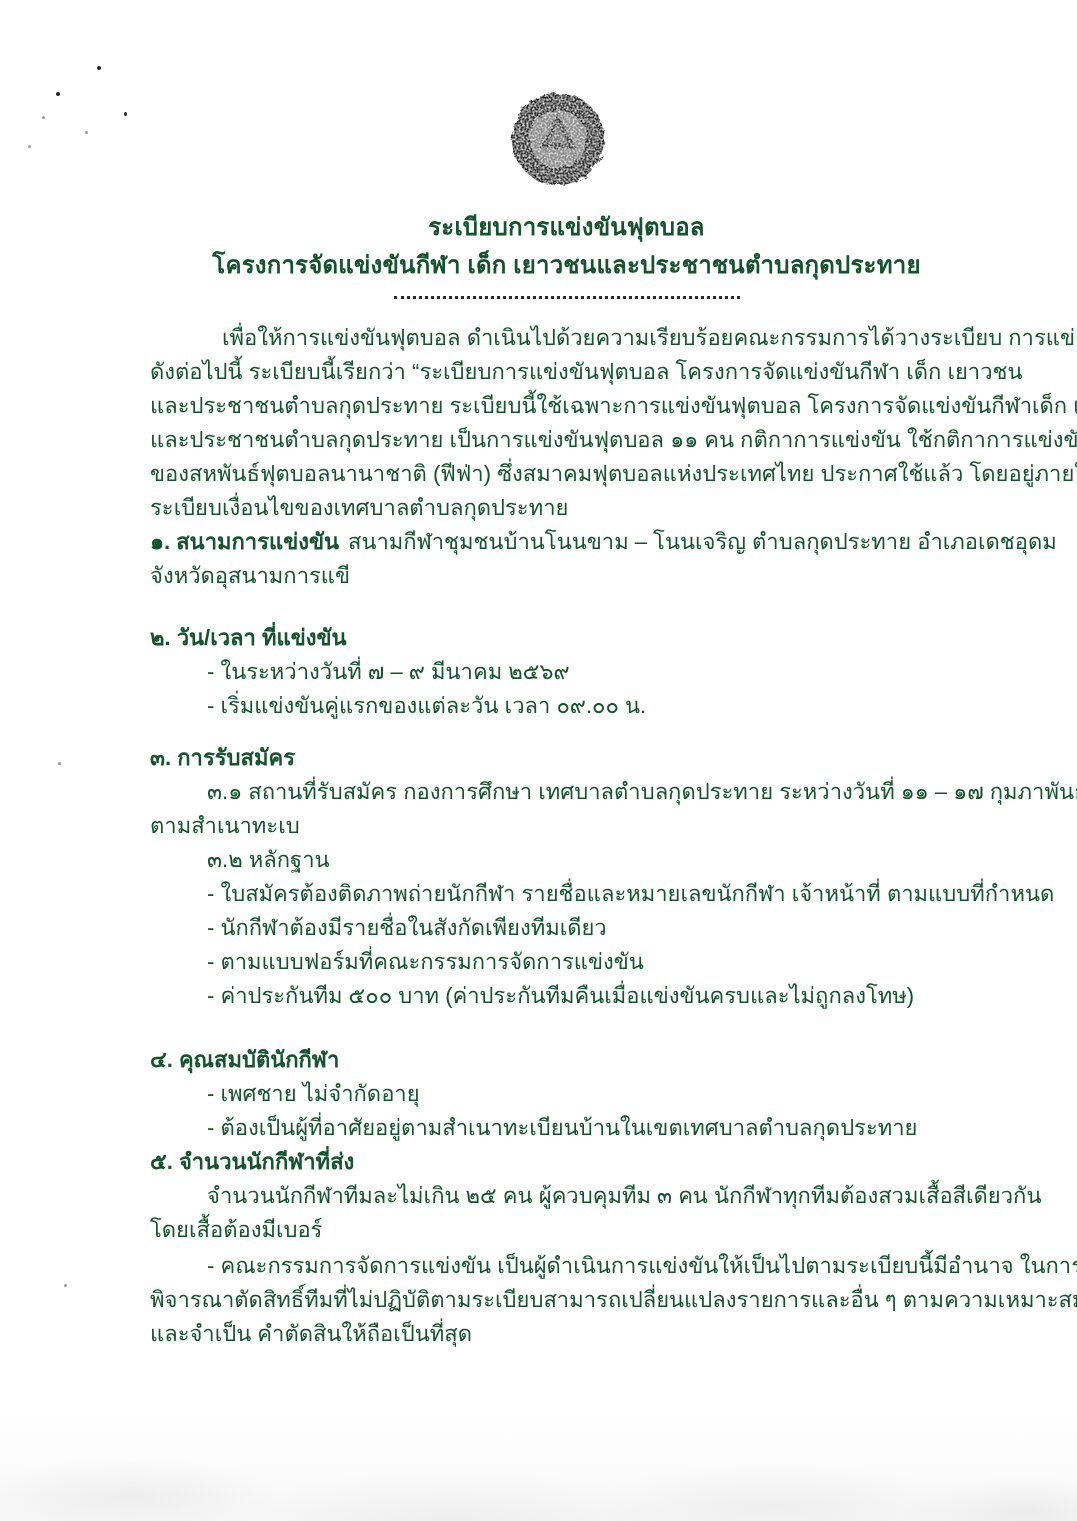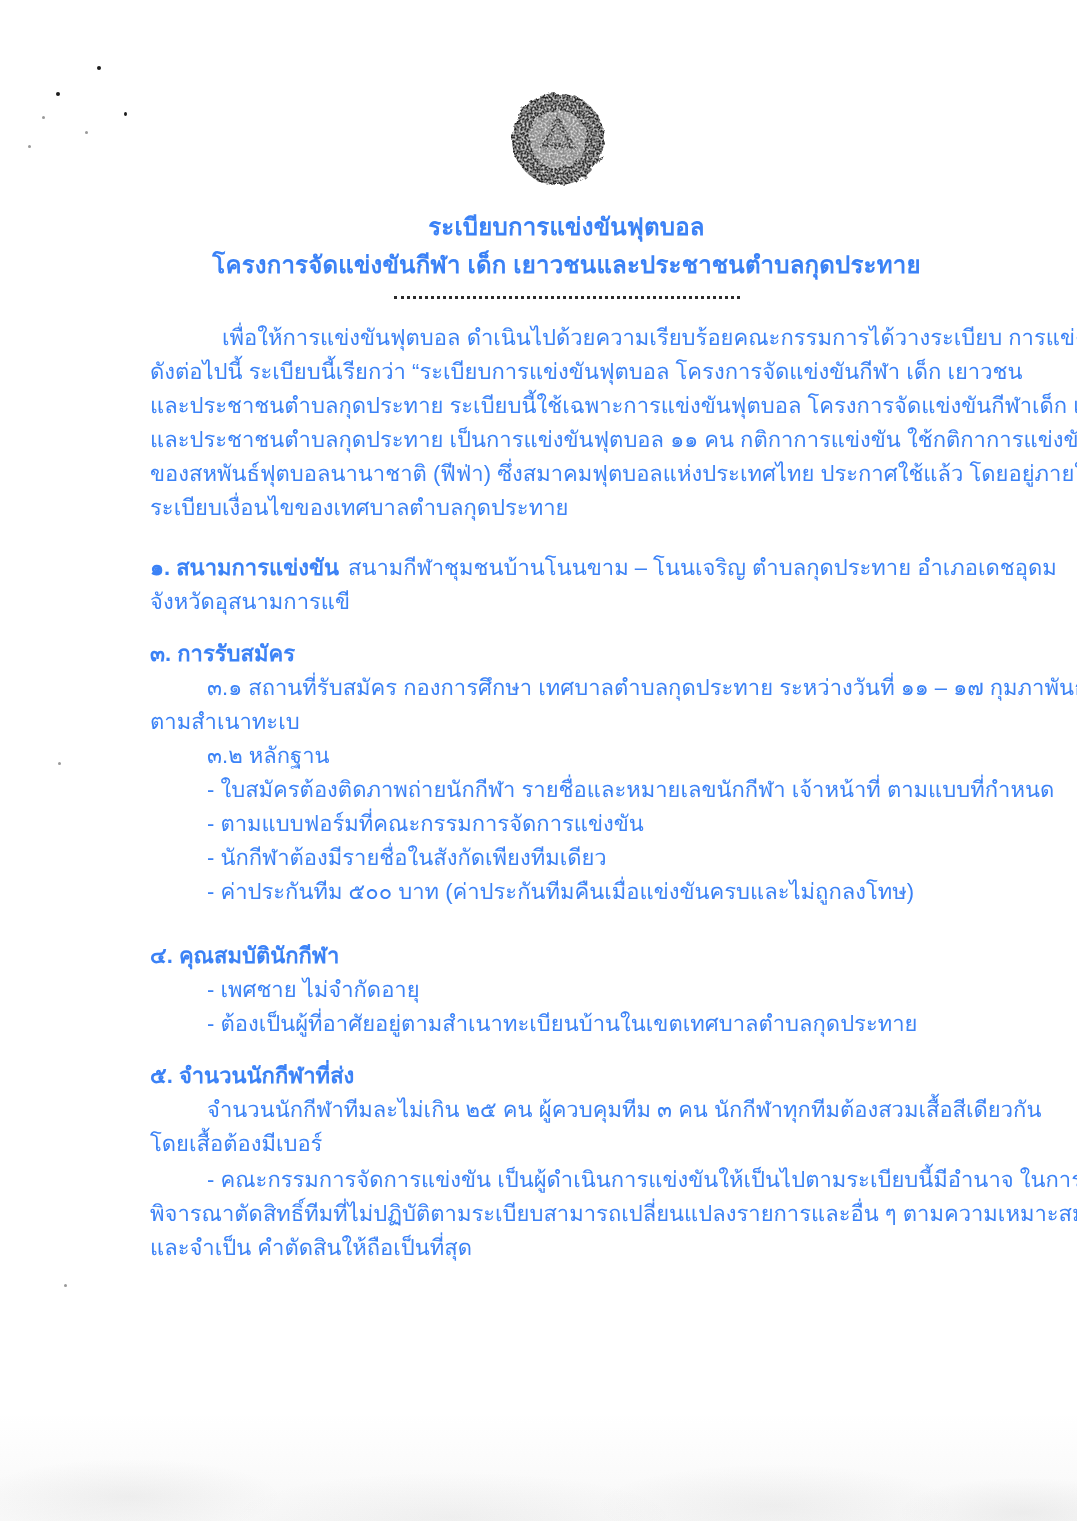--- a/index.html
+++ b/index.html
@@ -1,44 +1,44 @@
 <!DOCTYPE html>
 <html><head>
 <meta charset="utf-8">
 <style>
   html,body { margin:0; padding:0; background:#e9e9e9; }
   .page {
     position:relative;
     width:1077px; height:1521px;
     background:#ffffff;
     font-family:"Liberation Sans","DejaVu Sans",sans-serif;
-    color:#3b82f6;
+    color:#14532d;
     overflow:hidden;
   }
   .content { position:absolute; left:150px; top:0; width:833px; }
   .seal-wrap { position:absolute; left:505px; top:91px; width:106px; height:97px; }
   .title { text-align:center; font-weight:700; font-size:24px; line-height:38px; letter-spacing:0.2px; }
   .title-block { margin-top:208px; } 
   .dots-rule {
     width:346px; height:0;
     margin:12px auto 0 auto;
     border-bottom:3.4px dotted #2b2b2b;
   }
   .line { font-size:22px; line-height:34px; white-space:nowrap; }
   .intro { margin-top:22px; }
   .ind-first { padding-left:72px; }
   .ind-tab  { padding-left:57px; }
   .bold { font-weight:700; }
   .head-rest { margin-left:9px; }
   .sec { margin-top:0; }
-  .sec-1 { margin-top:26px; }
+  .sec-1 { }
   .sec-2 { margin-top:28px; }
   .sec-3 { margin-top:18px; }
   .sec-4 { margin-top:30px; }
-  .sec-5 { margin-top:18px; }
+  .sec-5 { }
   .sec-6 { margin-top:2px; }
   .speck { position:absolute; background:#1c1c1c; border-radius:50%; }
   .speck.faint { opacity:.45; }
   .bottom-noise {
     position:absolute; left:0; bottom:0; width:100%; height:110px;
     background-image:
       radial-gradient(ellipse 220px 55px at 12% 78%, rgba(40,40,40,0.055), transparent 70%),
       radial-gradient(ellipse 320px 65px at 42% 96%, rgba(40,40,40,0.045), transparent 70%),
       radial-gradient(ellipse 260px 60px at 72% 86%, rgba(40,40,40,0.05), transparent 70%),
       radial-gradient(ellipse 180px 50px at 95% 92%, rgba(40,40,40,0.06), transparent 70%),
@@ -108,29 +108,34 @@
       <div class="line">ระเบียบเงื่อนไขของเทศบาลตำบลกุดประทาย</div>
     </div>
 
     <div class="sec sec-1">
       <div class="line">
         <span class="bold">๑. สนามการแข่งขัน</span><span class="head-rest">สนามกีฬาชุมชนบ้านโนนขาม – โนนเจริญ  ตำบลกุดประทาย  อำเภอเดชอุดม</span>
       </div>
       <div class="line">จังหวัดอุสนามการแขี</div>
     </div>
 
+    <div class="sec sec-2">
+      <div class="line bold">๒. วัน/เวลา ที่แข่งขัน</div>
+      <div class="line ind-tab">- ในระหว่างวันที่ ๗ – ๙ มีนาคม ๒๕๖๙</div>
+      <div class="line ind-tab">- เริ่มแข่งขันคู่แรกของแต่ละวัน  เวลา  ๐๙.๐๐  น.</div>
+    </div>
 
     <div class="sec sec-3">
       <div class="line bold">๓. การรับสมัคร</div>
       <div class="line ind-tab">๓.๑ สถานที่รับสมัคร กองการศึกษา เทศบาลตำบลกุดประทาย ระหว่างวันที่ ๑๑ – ๑๗ กุมภาพันธ์ ๒๕๖๙</div>
       <div class="line">ตามสำเนาทะเบ</div>
       <div class="line ind-tab">๓.๒ หลักฐาน</div>
       <div class="line ind-tab">- ใบสมัครต้องติดภาพถ่ายนักกีฬา รายชื่อและหมายเลขนักกีฬา  เจ้าหน้าที่  ตามแบบที่กำหนด</div>
+      <div class="line ind-tab">- นักกีฬาต้องมีรายชื่อในสังกัดเพียงทีมเดียว</div>
       <div class="line ind-tab">- ตามแบบฟอร์มที่คณะกรรมการจัดการแข่งขัน</div>
-      <div class="line ind-tab">- นักกีฬาต้องมีรายชื่อในสังกัดเพียงทีมเดียว</div>
       <div class="line ind-tab">- ค่าประกันทีม ๕๐๐ บาท (ค่าประกันทีมคืนเมื่อแข่งขันครบและไม่ถูกลงโทษ)</div>
     </div>
 
     <div class="sec sec-4">
       <div class="line bold">๔. คุณสมบัตินักกีฬา</div>
       <div class="line ind-tab">- เพศชาย ไม่จำกัดอายุ</div>
       <div class="line ind-tab">- ต้องเป็นผู้ที่อาศัยอยู่ตามสำเนาทะเบียนบ้านในเขตเทศบาลตำบลกุดประทาย</div>
     </div>
 
     <div class="sec sec-5">

